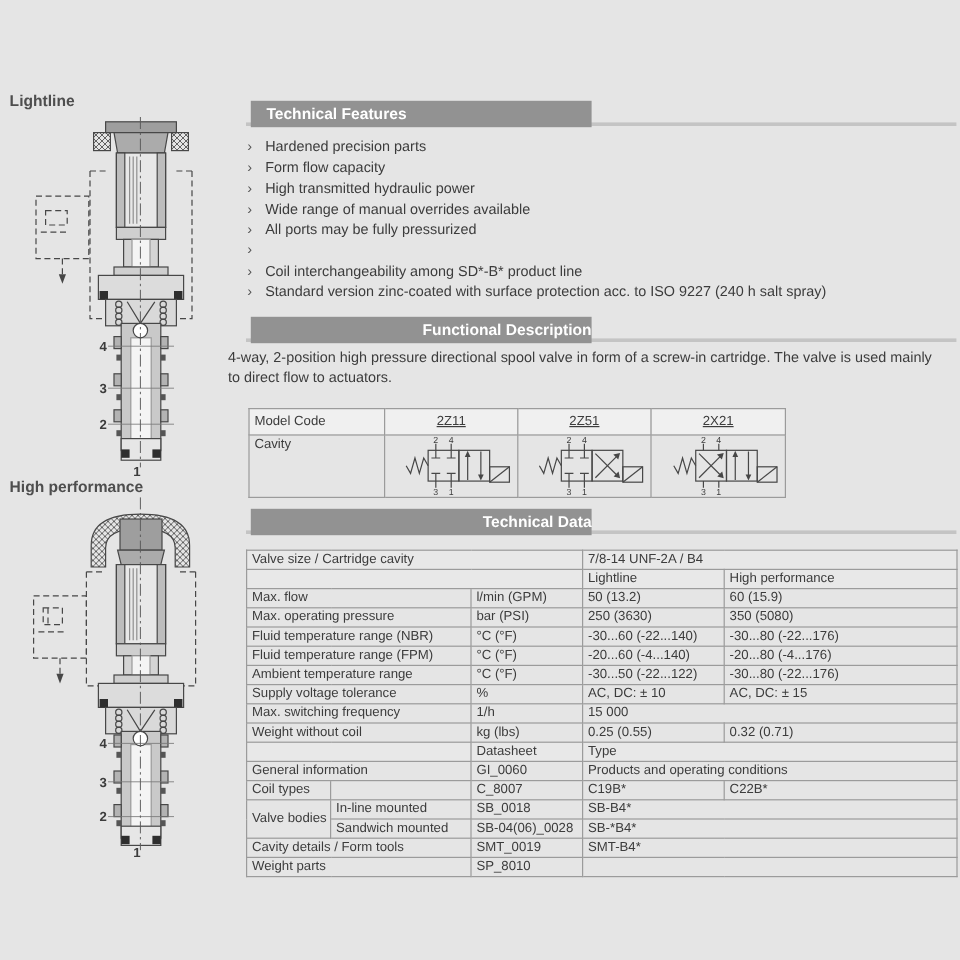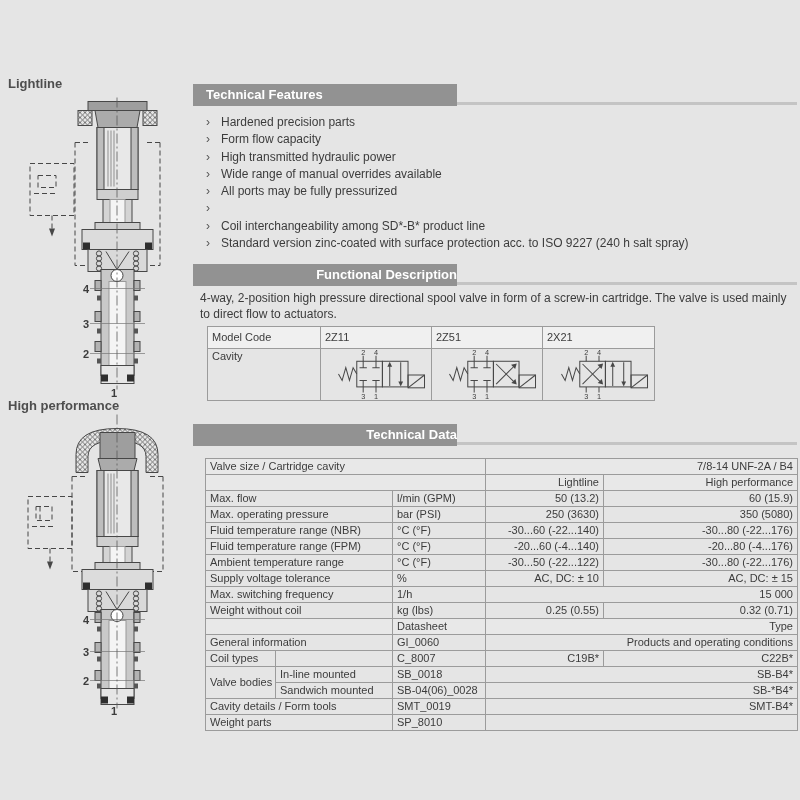--- a/index.html
+++ b/index.html
@@ -12,50 +12,50 @@
   body{font-family:"Liberation Sans","DejaVu Sans",sans-serif;color:var(--text);}
   .page{position:relative;width:800px;height:800px;background:#e5e5e5;overflow:hidden;}
 
   .drawing-label{position:absolute;left:8px;font-size:13px;font-weight:bold;color:#4e4e4e;}
   #lightline-label{top:76px;}
   #highperf-label{top:398px;}
   .cartridge{position:absolute;left:0;width:210px;height:305px;}
   #lightline-drawing{top:95px;}
   #highperf-drawing{top:412px;}
 
-  .section-bar{position:absolute;left:193px;width:264px;height:22px;
+  .section-bar{position:absolute;left:209px;width:284px;height:22px;
     background:var(--header_bar);z-index:2;}
   .section-bar span{display:block;line-height:22px;padding-left:13px;
     color:var(--header_text);font-size:13px;font-weight:bold;}
   .bar-line{position:absolute;left:205px;width:592px;height:3px;background:var(--bar_line);z-index:1;}
   #tf-bar{top:84px;} #tf-line{top:102px;}
   #fd-bar{top:264px;text-align:right;} #fd-line{top:282px;}
   #td-bar{top:424px;text-align:right;} #td-line{top:442px;}
 
   .features{position:absolute;left:206px;top:114px;width:592px;list-style:none;}
   .features li{font-size:12px;line-height:17.3px;display:flex;}
   .features .bullet{width:15px;flex:0 0 15px;color:#555;}
 
-  .description{position:absolute;left:200px;top:291px;width:592px;
+  .description{position:absolute;left:190px;top:291px;width:592px;
     font-size:12px;line-height:15.5px;}
 
   table{border-collapse:collapse;table-layout:fixed;}
   td{border:1px solid var(--table_border);font-size:11px;line-height:13px;
      padding:1px 4px;overflow:hidden;white-space:nowrap;}
 
-  .model-table{position:absolute;left:207px;top:326px;width:447px;border-radius:18px;}
+  .model-table{position:absolute;left:207px;top:340px;width:447px;border-radius:18px;}
   .model-table td{height:22px;}
-  .model-table td.code{}
+  .model-table td.code{text-align:center;text-decoration:underline;}
   .model-table tr.hdr td{background:var(--light_row);}
   .model-table td.sym{height:52px;text-align:center;padding:0;}
   .model-table svg{vertical-align:middle;}
 
   .tech-table{position:absolute;left:205px;top:458px;width:592px;padding-left:36px;}
   .tech-table td{height:15px;}
-  .tech-table td.c{text-align:right;}
+  .tech-table td.c{text-align:left;}
   .tech-table tr.shaded td{background:var(--shaded_row);}
 
   svg text{font-family:"Liberation Sans","DejaVu Sans",sans-serif;}
   .dashed{fill:none;stroke:var(--draw_stroke);stroke-width:1;stroke-dasharray:5 3;}
   .cl{fill:none;stroke:#5a5a5a;stroke-width:0.8;stroke-dasharray:10 3 2 3;}
 </style>
 </head>
 <body>
 
 <div class="page">

